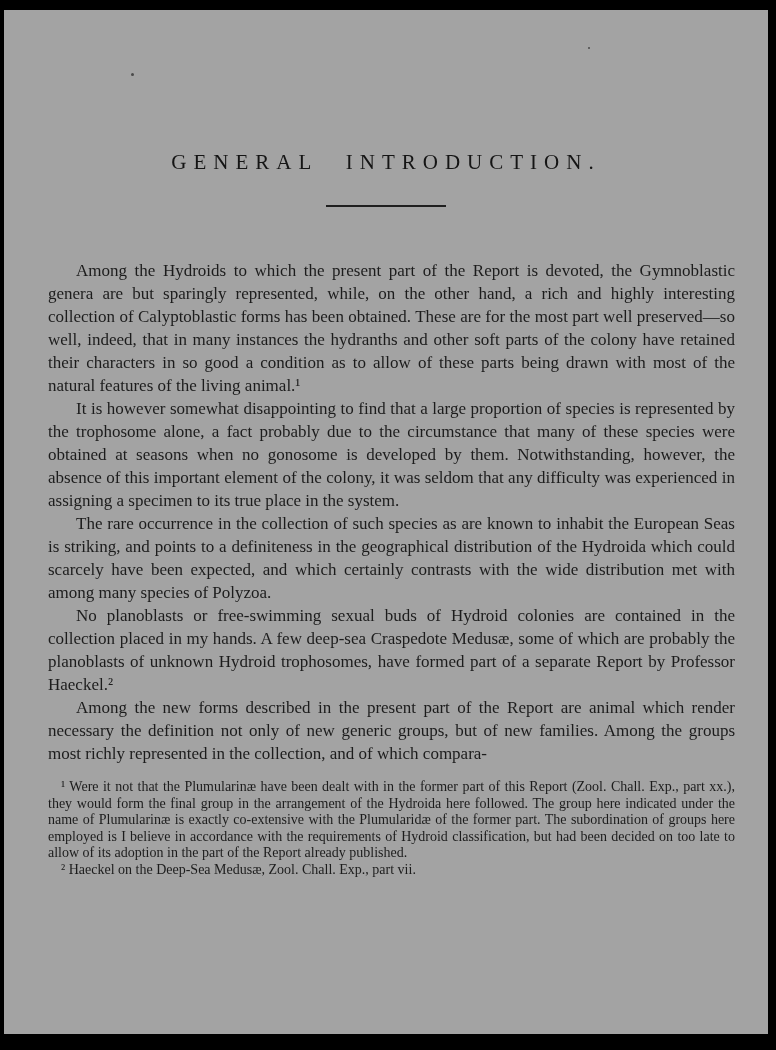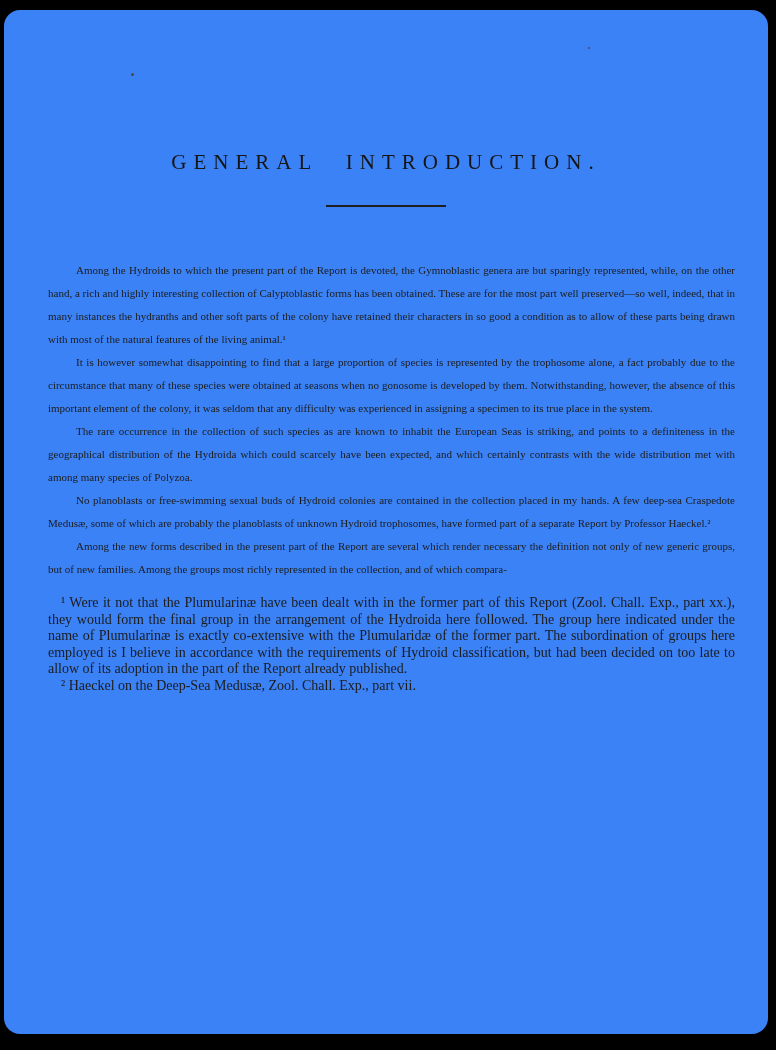--- a/index.html
+++ b/index.html
@@ -13,24 +13,23 @@
     height: 1050px;
     background: #000;
     overflow: hidden;
   }
   .page {
     position: absolute;
     top: 10px;
     left: 4px;
     right: 8px;
     bottom: 16px;
-    background: #3b82f6;
+    background: #a3a3a3;
     color: #1c1c1c;
     overflow: hidden;
-    border-radius: 16px;
   }
   .speck {
     position: absolute;
     background: #4a4a4a;
     border-radius: 50%;
   }
   .speck-1 { left: 127px; top: 63px; width: 3px; height: 3px; }
   .speck-2 { left: 584px; top: 37px; width: 2px; height: 2px; }
   .title {
     margin: 0;
@@ -44,21 +43,21 @@
   }
   .divider {
     width: 120px;
     height: 0;
     border-top: 2px solid #1f1f1f;
     margin: 30px auto 0 auto;
   }
   .body-text {
     margin-top: 52px;
     padding: 0 33px 0 44px;
-    font-size: 11px;
+    font-size: 17px;
     line-height: 23px;
     text-align: justify;
   }
   .body-text p {
     margin: 0;
     text-indent: 28px;
   }
   .footnotes {
     margin-top: 14px;
     padding: 0 33px 0 44px;
@@ -81,21 +80,21 @@
 
     <h1 class="title">GENERAL INTRODUCTION.</h1>
 
     <div class="divider"></div>
 
     <div class="body-text">
       <p>Among the Hydroids to which the present part of the Report is devoted, the Gymnoblastic genera are but sparingly represented, while, on the other hand, a rich and highly interesting collection of Calyptoblastic forms has been obtained.  These are for the most part well preserved—so well, indeed, that in many instances the hydranths and other soft parts of the colony have retained their characters in so good a condition as to allow of these parts being drawn with most of the natural features of the living animal.¹</p>
       <p>It is however somewhat disappointing to find that a large proportion of species is represented by the trophosome alone, a fact probably due to the circumstance that many of these species were obtained at seasons when no gonosome is developed by them. Notwithstanding, however, the absence of this important element of the colony, it was seldom that any difficulty was experienced in assigning a specimen to its true place in the system.</p>
       <p>The rare occurrence in the collection of such species as are known to inhabit the European Seas is striking, and points to a definiteness in the geographical distribution of the Hydroida which could scarcely have been expected, and which certainly contrasts with the wide distribution met with among many species of Polyzoa.</p>
       <p>No planoblasts or free-swimming sexual buds of Hydroid colonies are contained in the collection placed in my hands.  A few deep-sea Craspedote Medusæ, some of which are probably the planoblasts of unknown Hydroid trophosomes, have formed part of a separate Report by Professor Haeckel.²</p>
-      <p>Among the new forms described in the present part of the Report are several which render necessary the definition not only of new generic groups, but of new families. Among the groups most richly represented in the collection, and of which compara-</p>
+      <p>Among the new forms described in the present part of the Report are animal which render necessary the definition not only of new generic groups, but of new families. Among the groups most richly represented in the collection, and of which compara-</p>
     </div>
 
     <div class="footnotes">
       <p>¹ Were it not that the Plumularinæ have been dealt with in the former part of this Report (Zool. Chall. Exp., part xx.), they would form the final group in the arrangement of the Hydroida here followed.  The group here indicated under the name of Plumularinæ is exactly co-extensive with the Plumularidæ of the former part.  The subordination of groups here employed is I believe in accordance with the requirements of Hydroid classification, but had been decided on too late to allow of its adoption in the part of the Report already published.</p>
       <p>² Haeckel on the Deep-Sea Medusæ, Zool. Chall. Exp., part vii.</p>
     </div>
   </div>
 </div>
 
 </body></html>

